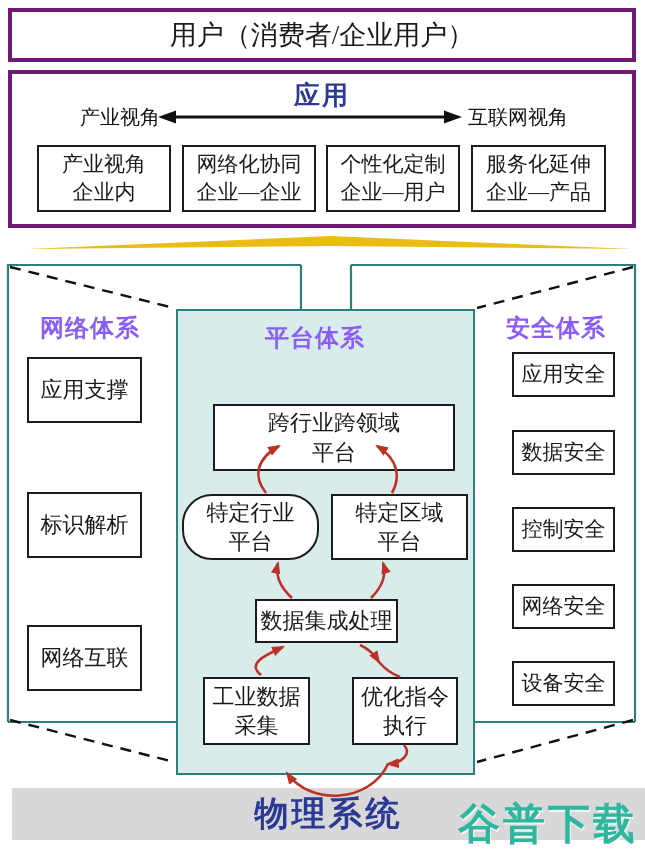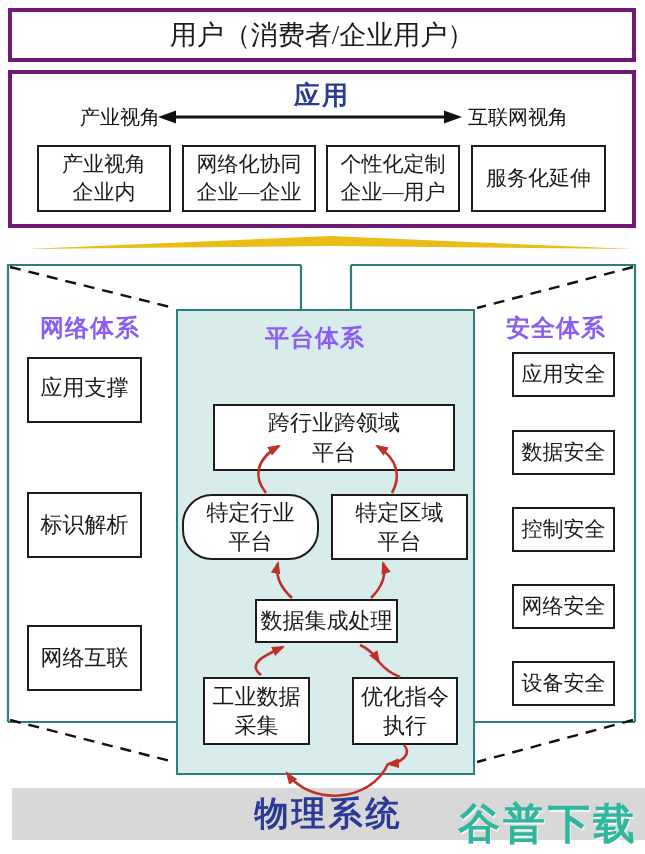--- a/index.html
+++ b/index.html
@@ -50,20 +50,21 @@
   <div class="abs wbox f21" style="left:182px;top:145px;width:134px;height:67px;">
     <span>网络化协同</span>
     <span>企业—企业</span>
   </div>
   <div class="abs wbox f21" style="left:326px;top:145px;width:134px;height:67px;">
     <span>个性化定制</span>
     <span>企业—用户</span>
   </div>
   <div class="abs wbox f21" style="left:471px;top:145px;width:135px;height:67px;">
     <span>服务化延伸</span>
+    <span>企业—产品</span>
   </div>
 
   <div class="abs" id="platform-panel" style="left:176px;top:309px;width:299px;height:466px;"></div>
   <div class="abs redlbl" style="left:176px;top:322px;width:278px;">平台体系</div>
 
   <div class="abs wbox f22" style="left:213px;top:375px;width:242px;height:67px;margin-top:29px;">
     <span>跨行业跨领域</span>
     <span>平台</span>
   </div>
   <div class="abs wbox f22" style="left:182px;top:494px;width:137px;height:66px;border-radius:30px;">
@@ -80,21 +81,21 @@
   <div class="abs wbox f22" style="left:203px;top:677px;width:107px;height:68px;">
     <span>工业数据</span>
     <span>采集</span>
   </div>
   <div class="abs wbox f22" style="left:352px;top:677px;width:106px;height:68px;">
     <span>优化指令</span>
     <span>执行</span>
   </div>
 
   <div class="abs redlbl" style="left:20px;top:312px;width:140px;">网络体系</div>
-  <div class="abs wbox f22" style="left:27px;top:357px;width:115px;height:66px;font-family:Liberation Mono, monospace;">
+  <div class="abs wbox f22" style="left:27px;top:357px;width:115px;height:66px;">
     <span>应用支撑</span>
   </div>
   <div class="abs wbox f22" style="left:27px;top:492px;width:115px;height:66px;">
     <span>标识解析</span>
   </div>
   <div class="abs wbox f22" style="left:27px;top:625px;width:115px;height:66px;">
     <span>网络互联</span>
   </div>
 
   <div class="abs redlbl" style="left:486px;top:312px;width:140px;">安全体系</div>

